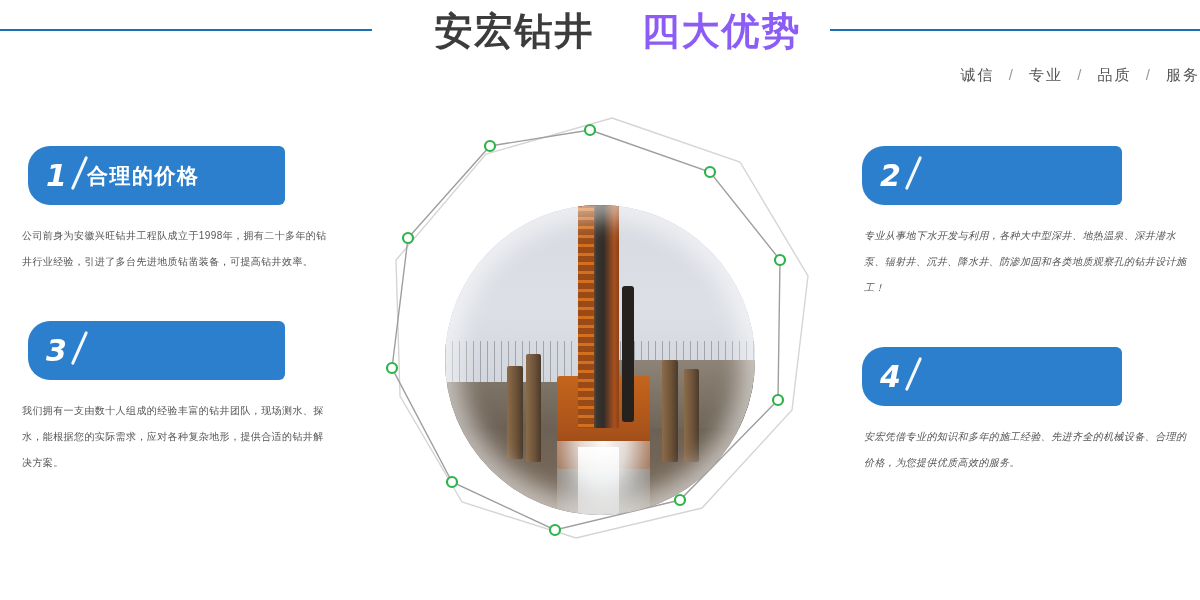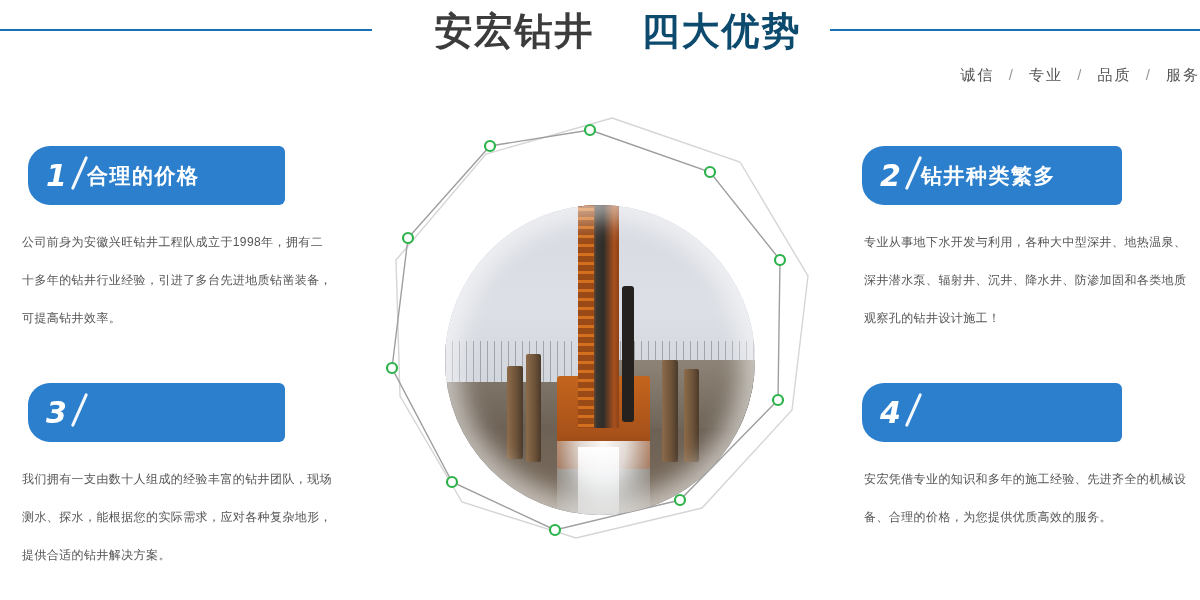--- a/index.html
+++ b/index.html
@@ -22,21 +22,21 @@
   .rule-right{ left:830px; width:370px; }
 
   .title{
     position:absolute; left:0; top:8px; width:1200px;
     text-align:center; white-space:nowrap;
     font-size:38px; font-weight:bold; letter-spacing:2px;
     line-height:46px;
   }
   .title .t-dark{ color:#3c3c3c;margin-left:36px; }
   .title .t-gap{ display:inline-block; width:22px; }
-  .title .t-blue{ color:#0c4a6e; }
+  .title .t-blue{ color:#8b5cf6; }
 
   .subtitle{
     position:absolute; left:0; top:66px; width:1200px;
     text-align:right; white-space:nowrap;
     font-size:15px; color:#555; letter-spacing:2px;
   }
   .subtitle .sep{ color:#999; padding:0 8px; }
 
   
   .col{ position:absolute; width:340px; }
@@ -78,24 +78,24 @@
     opacity:.95;
   }
   .badge .btitle{
     font-size:21px; font-weight:bold; letter-spacing:1.5px;
     white-space:nowrap;
   }
 
   
   .desc{
     margin-top:18px; padding-left:22px; padding-right:8px;
-    font-size:12px; line-height:38px; color:#555;
+    font-size:10px; line-height:26px; color:#555;
     letter-spacing:.4px;
   }
-  .col-right .desc{ padding-left:4px; padding-right:10px; }
+  .col-right .desc{ padding-left:4px; padding-right:10px;font-style:italic; }
 
   
   .center{
     position:absolute; left:380px; top:110px;
     width:440px; height:490px;
   }
   .center svg{ position:absolute; left:0; top:0; }
   .photo{
     position:absolute; left:65px; top:95px;
     width:310px; height:310px; border-radius:50%;
@@ -256,21 +256,20 @@
 </div>
 
 <div class="col col-right">
 
   <div class="feature f1">
     <div class="badge badge-right">
       <span class="num">
         <span>2</span>
         <span class="slash"></span>
       </span>
-      <span class="btitle">钻井种类繁多</span>
     </div>
     <div class="desc">专业从事地下水开发与利用，各种大中型深井、地热温泉、深井潜水泵、辐射井、沉井、降水井、防渗加固和各类地质观察孔的钻井设计施工！</div>
   </div>
 
   <div class="feature f3">
     <div class="badge badge-right">
       <span class="num">
         <span>4</span>
         <span class="slash"></span>
       </span>

